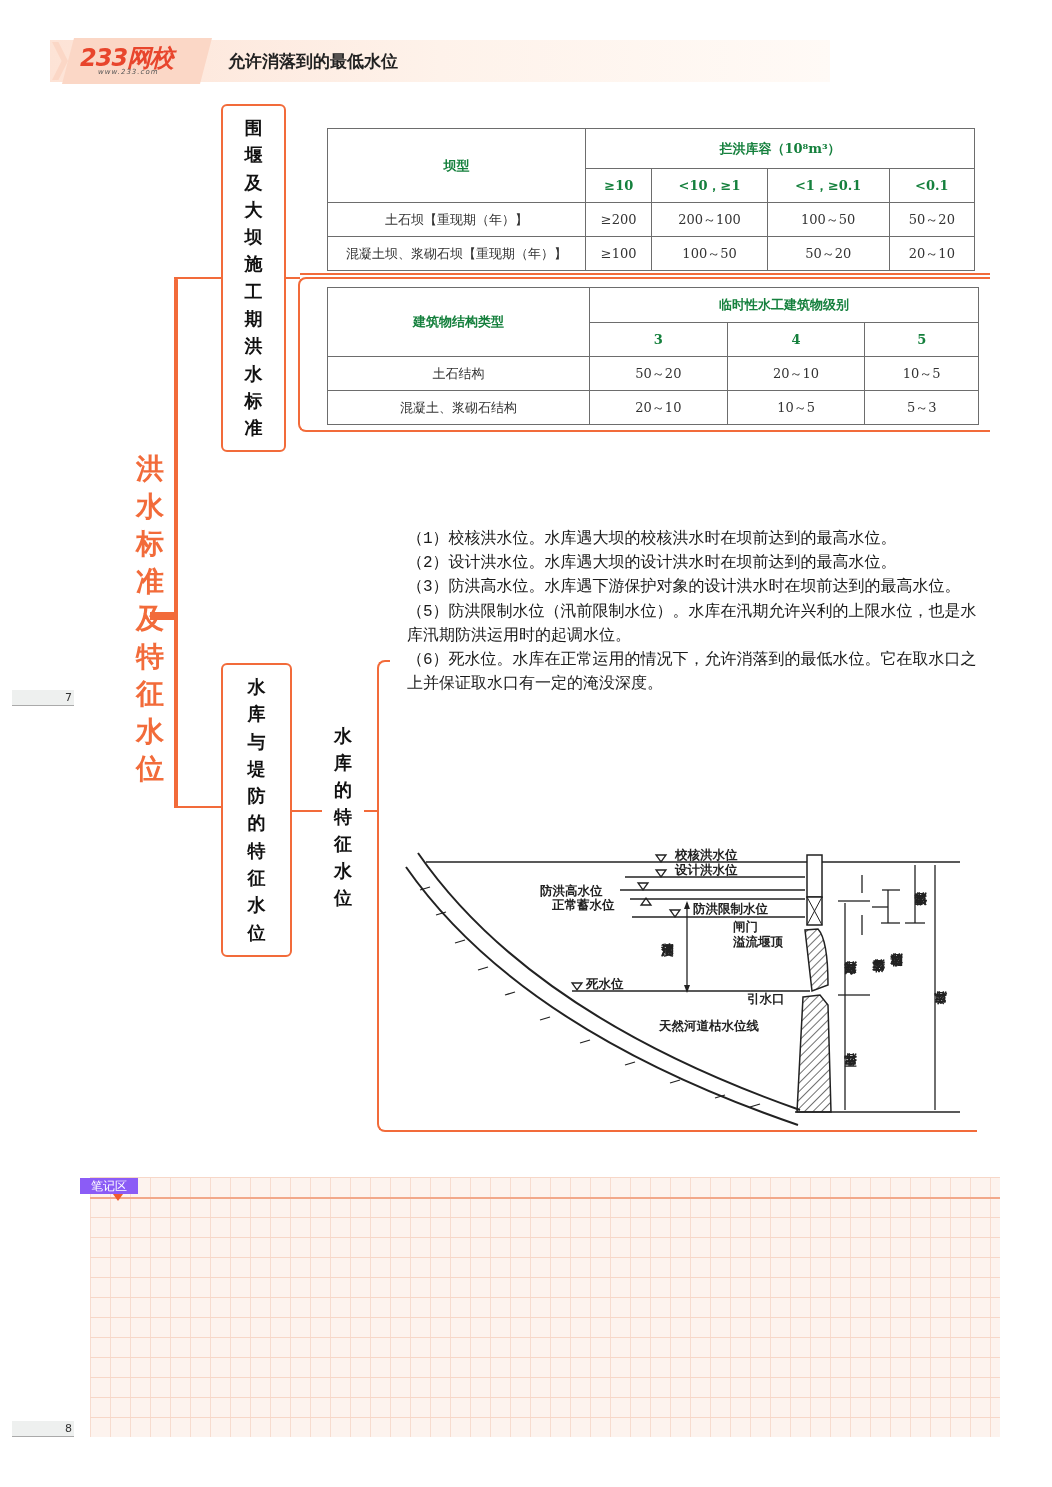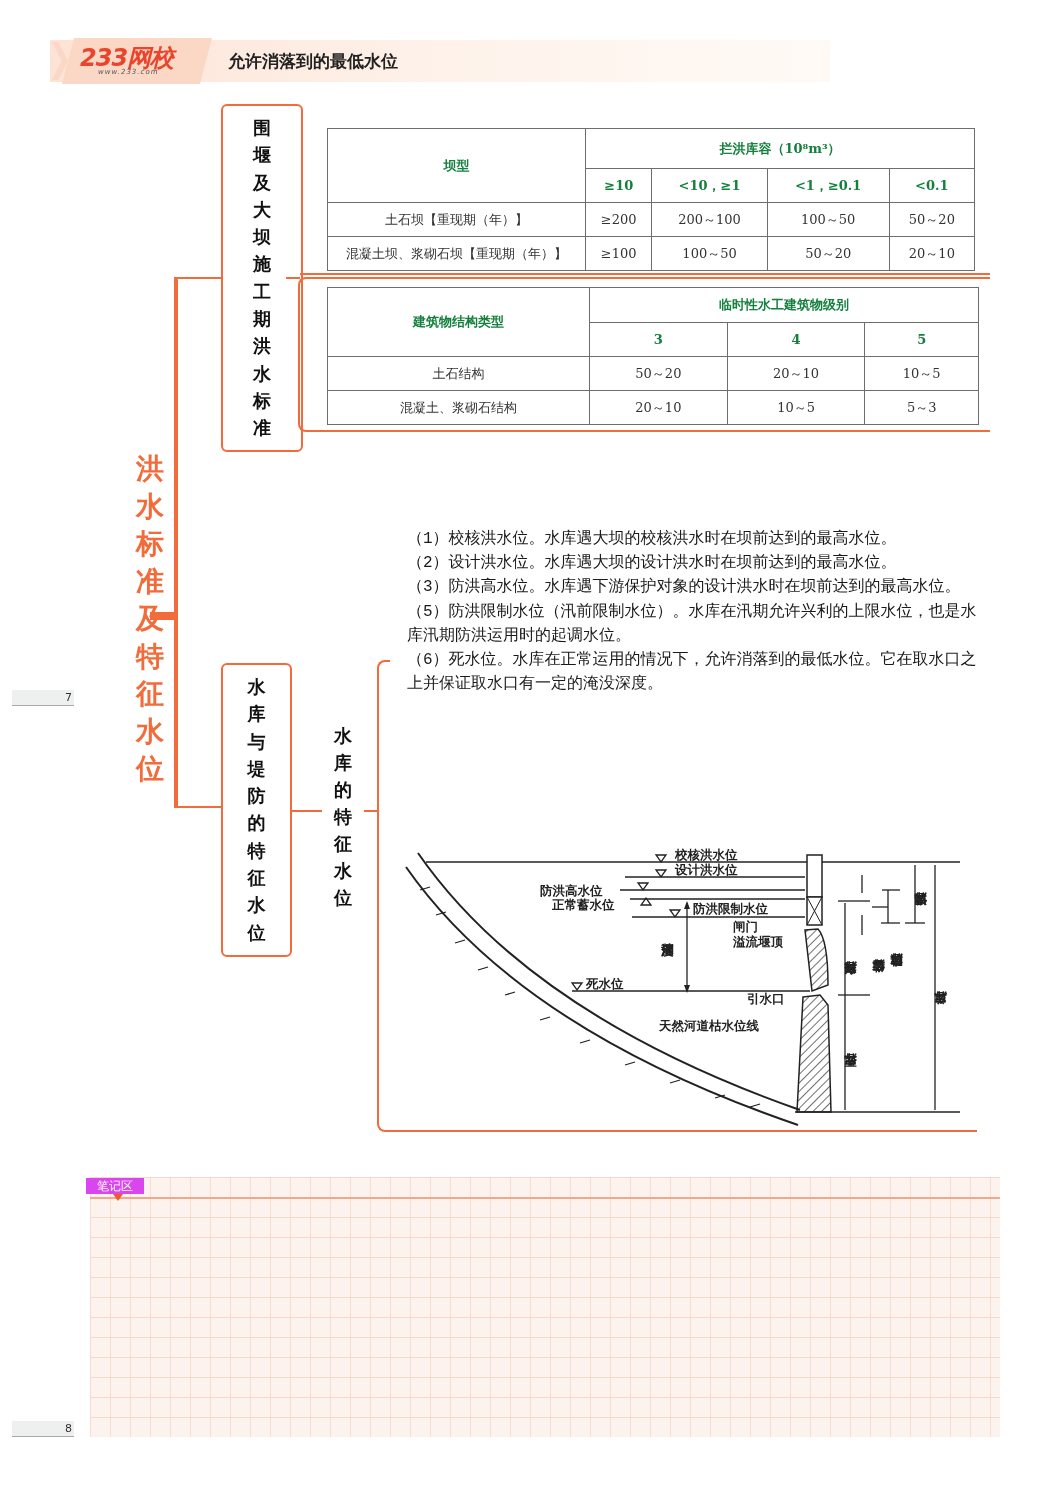--- a/index.html
+++ b/index.html
@@ -32,21 +32,21 @@
   .para p { margin: 0; }
 
   
   .pgnum { position: absolute; width: 62px; height: 16px; background: #eef0ef; border-bottom: 1px solid #aaa; font-size: 11px; color: #333; text-align: right; padding-right: 2px; line-height: 16px; font-family: "DejaVu Sans", sans-serif; }
 
   
   .notes { position: absolute; left: 90px; top: 1177px; width: 910px; height: 260px; background-color: #fdf3ee;
     background-image: linear-gradient(#f7d7c8 1px, transparent 1px), linear-gradient(90deg, #f7dccf 1px, transparent 1px);
     background-size: 20px 20px; background-position: 0 0; }
   .notes-line { position: absolute; left: 90px; top: 1197px; width: 910px; height: 2px; background: #f2a88a; }
-  .notes-tag { position: absolute; left: 86px; top: 1178px; width: 58px; height: 16px; background: #d946ef; color: #fff; font-size: 12px; text-align: center; line-height: 16px; font-family: "DejaVu Sans", sans-serif; }
+  .notes-tag { position: absolute; left: 80px; top: 1178px; width: 58px; height: 16px; background: #8b5cf6; color: #fff; font-size: 12px; text-align: center; line-height: 16px; font-family: "DejaVu Sans", sans-serif; }
   .notes-tag-tip { position: absolute; left: 113px; top: 1194px; width: 0; height: 0; border-left: 5px solid transparent; border-right: 5px solid transparent; border-top: 7px solid #ef5a2e; }
 
   
   .diagram { position: absolute; left: 400px; top: 845px; width: 580px; height: 285px; }
   .diagram text { font-family: "DejaVu Sans", sans-serif; font-size: 12.5px; font-weight: bold; fill: #222; }
 </style>
 </head>
 <body>
 
 <div class="banner"></div>
@@ -56,21 +56,21 @@
 <div class="logo-url">www.233.com</div>
 <div class="banner-title">允许消落到的最低水位</div>
 
 <div class="main-title">洪水标准及特征水位</div>
 
 <div class="ln" style="left:174px; top:278px; width:4px; height:530px; border-radius:2px;"></div>
 <div class="ln" style="left:150px; top:612px; width:26px; height:8px;"></div>
 <div class="ln" style="left:174px; top:277px; width:48px; height:2px;"></div>
 <div class="ln" style="left:174px; top:806px; width:48px; height:2px;"></div>
 
-<div class="node" style="left:221px; top:104px; width:82px; height:348px;">
+<div class="node" style="left:221px; top:104px; width:65px; height:348px;">
   <span style="display:block; width:20px; margin:0 auto; word-break:break-all;">围堰及大坝施工期洪水标准</span>
 </div>
 <div class="ln" style="left:286px; top:277px; width:14px; height:2px;"></div>
 <div class="ln" style="left:300px; top:273px; width:690px; height:2px;"></div>
 <div class="bracket" style="left:298px; top:277px; width:692px; height:155px; border-bottom:2px solid #f26b3a;"></div>
 
 <table class="std" style="left:327px; top:128px; width:648px; height:142px;">
   <tbody>
       <tr style="height:40px;">
     <th rowspan="2" style="width:258px;">坝型</th>

